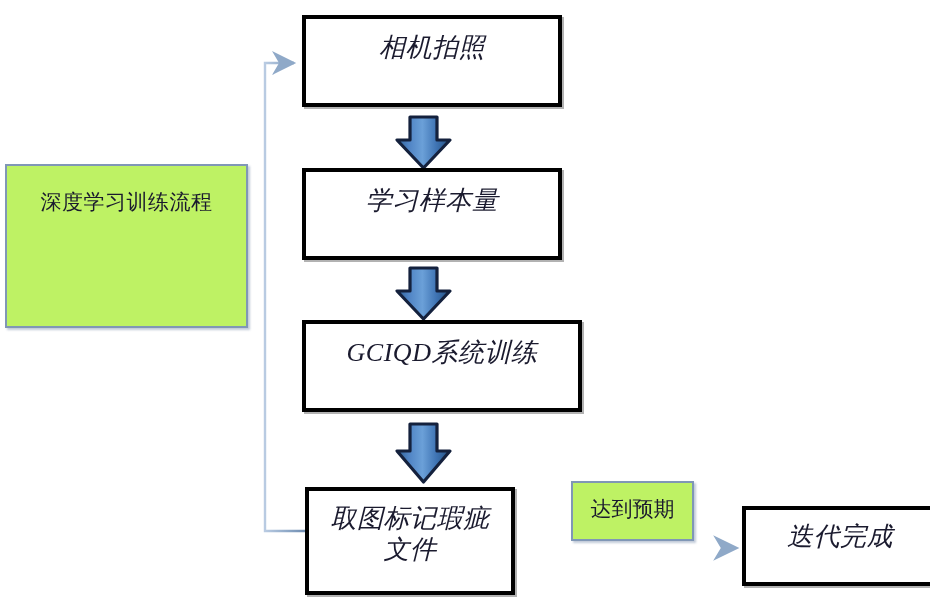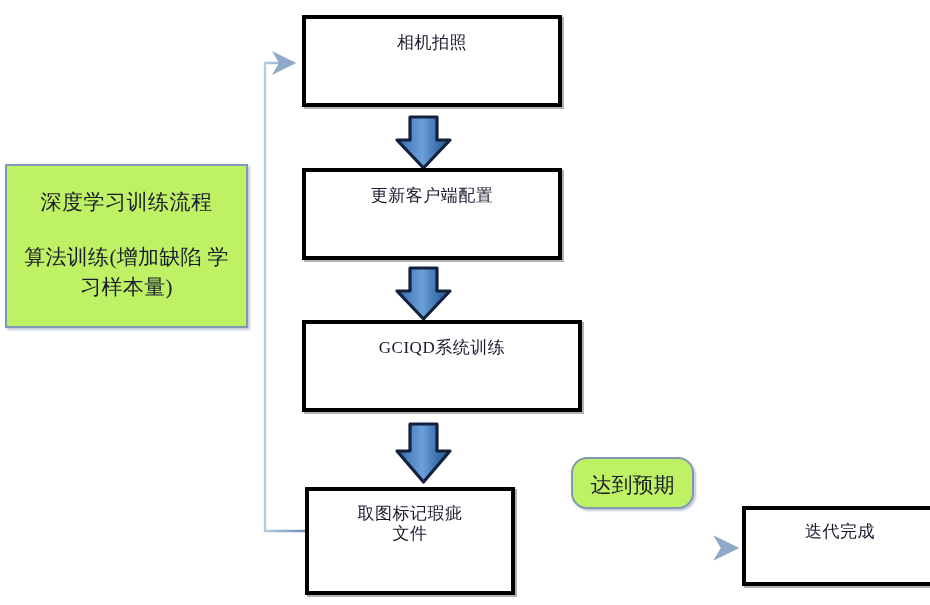--- a/index.html
+++ b/index.html
@@ -25,24 +25,25 @@
     background: #ffffff;
     border: 4px solid #000000;
     box-shadow: 2px 2px 0 rgba(0,0,0,0.30);
   }
   .proc-box .box-label {
     position: absolute;
     left: 0;
     right: 0;
     text-align: center;
     color: #1a1a2e;
-    font-size: 17px;
+    font-size: 26px;
     line-height: 1.18;
     letter-spacing: 0.5px;
     white-space: pre-line;
+    font-style: italic;
   }
 
   
   .thin-box {
     position: absolute;
     box-sizing: border-box;
     background: #bef264;
     border: 2px solid #8097b6;
     box-shadow: 2px 2px 2px rgba(120,140,170,0.45);
   }
@@ -130,42 +131,40 @@
       <path d="M 305 531 L 265 531 L 265 63 L 294 63" fill="none" stroke="url(#thinGrad)" stroke-width="2.4" marker-end="url(#thinHead)"></path>
     </g>
 
     <g>
       <path d="M 514 548 L 737 548" fill="none" stroke="url(#thinGrad)" stroke-width="2.6" marker-end="url(#thinHead)"></path>
     </g>
   </svg>
 
   <div class="thin-box" id="side-panel" style="left:5px; top:164px; width:243px; height:164px;">
     <div class="panel-line-1">深度学习训练流程</div>
-    <div class="panel-line-2">算法训练(增加缺陷
-学习样本量)</div>
   </div>
 
   <div class="proc-box" id="node-camera" style="left:302px; top:15px; width:260px; height:92px;">
     <div class="box-label" style="top:14px;">相机拍照</div>
   </div>
 
   <div class="proc-box" id="node-mark" style="left:302px; top:168px; width:260px; height:92px;">
-    <div class="box-label" style="top:14px;">更新客户端配置</div>
+    <div class="box-label" style="top:14px;">学习样本量</div>
   </div>
 
   <div class="proc-box" id="node-train" style="left:302px; top:320px; width:280px; height:92px;">
     <div class="box-label" style="top:14px;">GCIQD系统训练</div>
   </div>
 
   <div class="proc-box" id="node-update" style="left:305px; top:487px; width:210px; height:108px;">
     <div class="box-label" style="top:13px;">取图标记瑕疵
 文件</div>
   </div>
 
-  <div class="thin-box" id="node-expect" style="left:571px; top:457px; width:123px; height:52px;border-radius:16px;">
+  <div class="thin-box" id="node-expect" style="left:571px; top:481px; width:123px; height:60px;">
     <div class="box-label" style="top:11px; font-size:21px;">达到预期</div>
   </div>
 
   <div class="proc-box" id="node-done" style="left:742px; top:506px; width:196px; height:80px;">
     <div class="box-label" style="top:12px;">迭代完成</div>
   </div>
 
 </div>
 
 </body></html>

